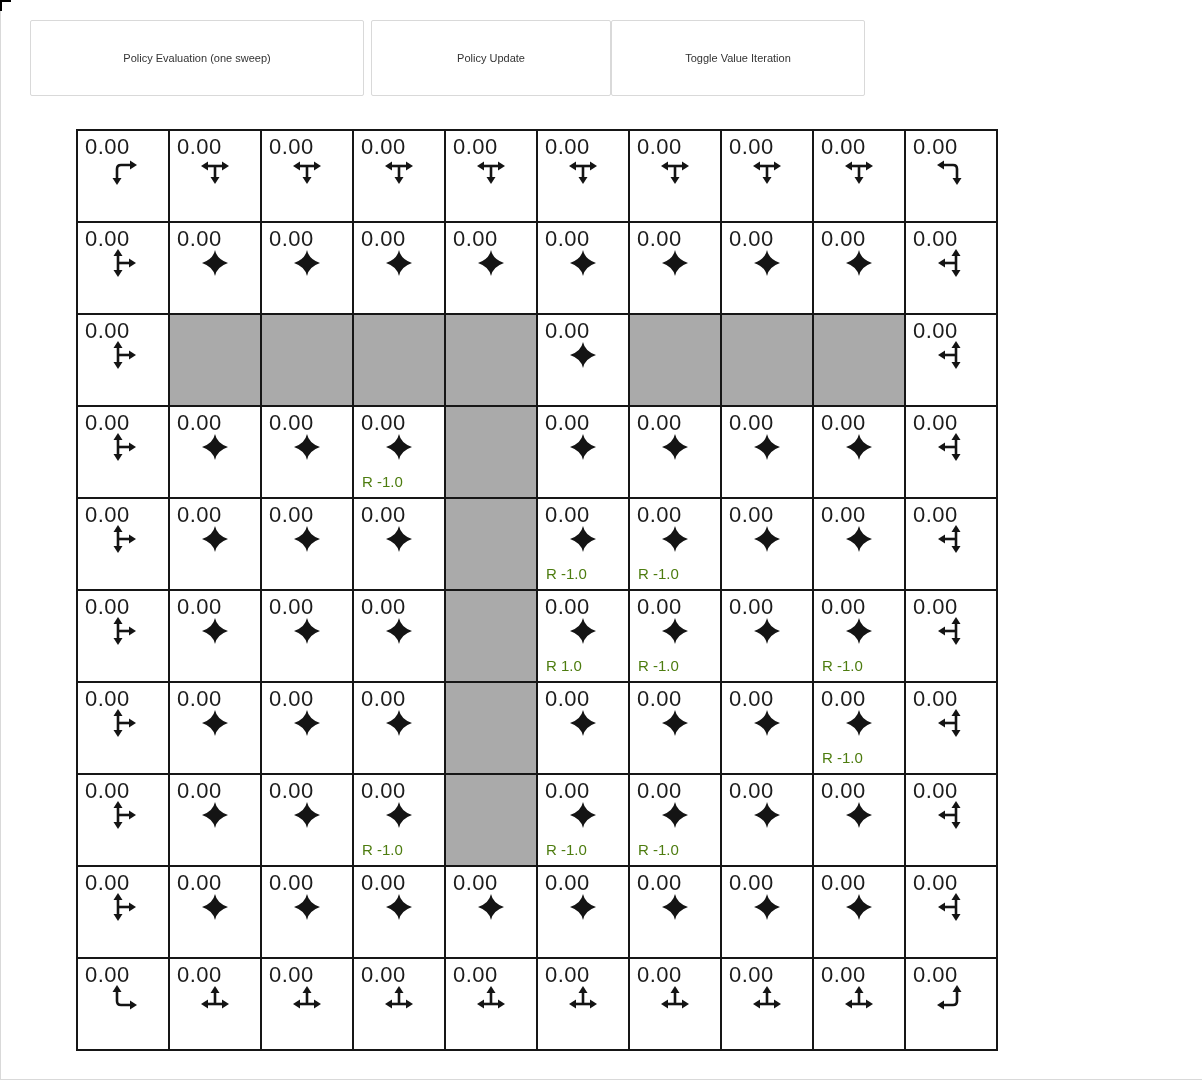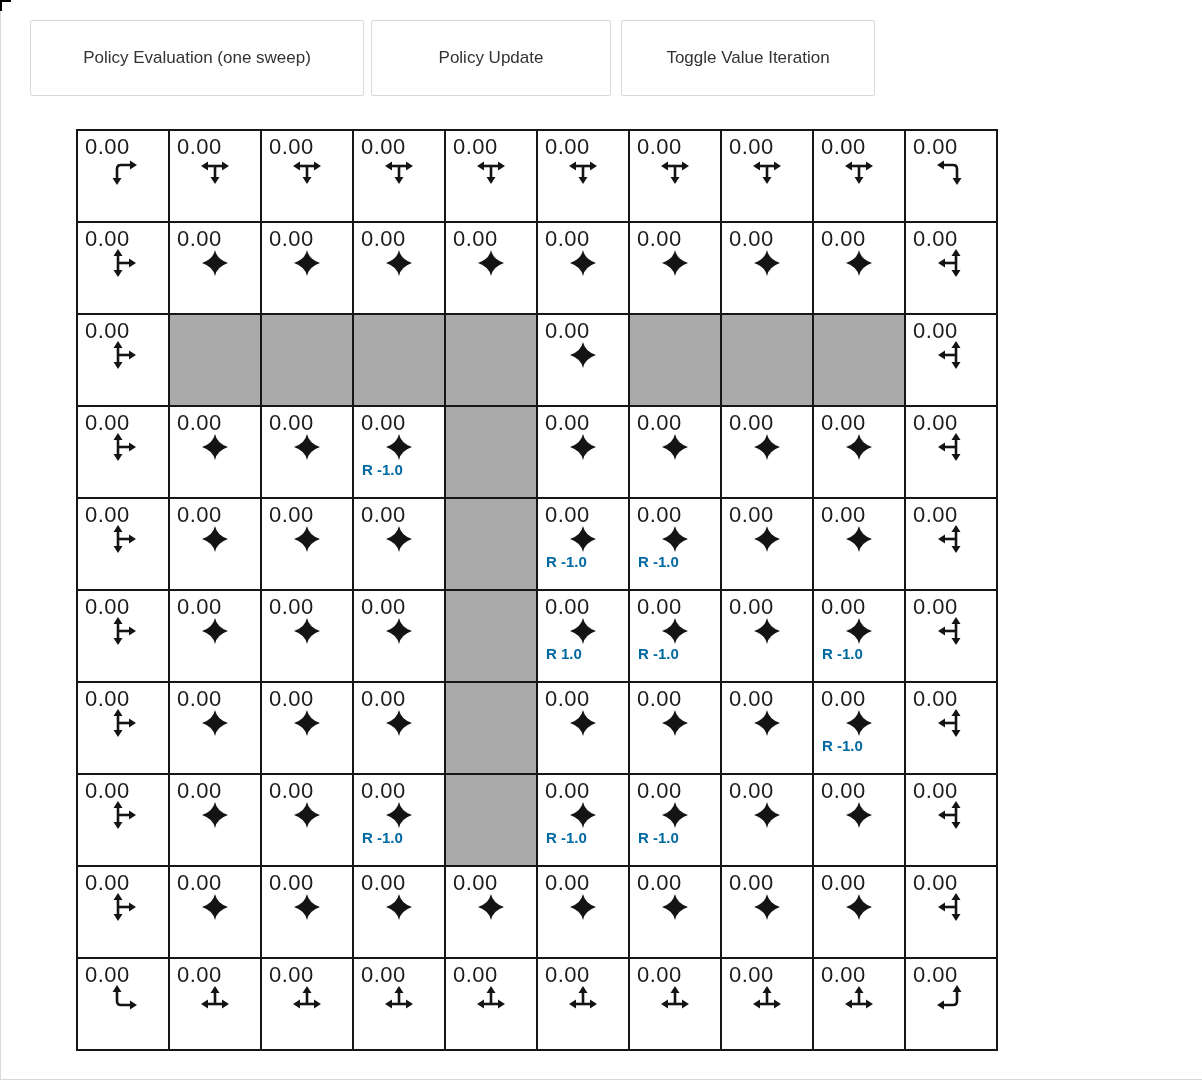--- a/index.html
+++ b/index.html
@@ -7,39 +7,39 @@
     font-family: "Liberation Sans", sans-serif; position: relative; overflow: hidden; }
 
   
   .edge-left   { position: absolute; left: 0; top: 0; width: 1px; height: 1080px; background: #d9d9d9; }
   .edge-bottom { position: absolute; left: 0; bottom: 0; width: 1202px; height: 1px; background: #d9d9d9; }
   .corner-h { position: absolute; top: 0; left: 0; width: 11px; height: 2px; background: #000; }
   .corner-v { position: absolute; top: 0; left: 0; width: 2px; height: 11px; background: #000; }
 
   .toolbar { display: flex; margin: 20px 37px 0 30px; }
   .btn { background: #fff; border: 1px solid #d9d9d9; border-radius: 2px;
-    color: #333; font-size: 17px; height: 76px; display: flex;
+    color: #333; font-size: 11px; height: 76px; display: flex;
     align-items: center; justify-content: center; cursor: pointer; }
   .btn:nth-child(1) { width: 334px; }
   .btn:nth-child(2) { width: 240px; margin-left: 7px; }
-  .btn:nth-child(3) { width: 254px; margin-left: 10px; }
+  .btn:nth-child(3) { width: 254px; }
   .btn:nth-child(4) { width: 260px; margin-left: 12px; }
 
   .gridworld { display: grid; grid-template-columns: repeat(10, 92px);
     grid-auto-rows: 92px; width: 922px; border: 1px solid #161616;
     margin: 33px 0 0 76px; background: #fff; }
   .cell { position: relative; border: 1px solid #161616; background: #fff; }
   .cell.wall { background: var(--wall, #aaaaaa); }
   .val { position: absolute; top: 3px; left: 7px; font-size: 22px;
     color: #1c1c1c; letter-spacing: 0.5px; }
   .arr { position: absolute; top: 25px; left: 50%; transform: translateX(-50%);
     width: 30px; height: 30px; }
   .arr svg line, .arr svg path { stroke: #141414; stroke-width: 2.6; fill: none; }
   .arr svg polygon, .arr svg path.solid { fill: #141414; stroke: none; }
-  .rew { position: absolute; bottom: 19px; left: 8px; font-size: 15px; color: #0369a1; font-weight: bold; }
+  .rew { position: absolute; bottom: 7px; left: 8px; font-size: 15px; color: #4d7c0f; }
 </style>
 </head>
 <body>
 
 <div class="edge-left"></div>
 <div class="edge-bottom"></div>
 <div class="corner-h"></div>
 <div class="corner-v"></div>
 
 <div class="toolbar">

